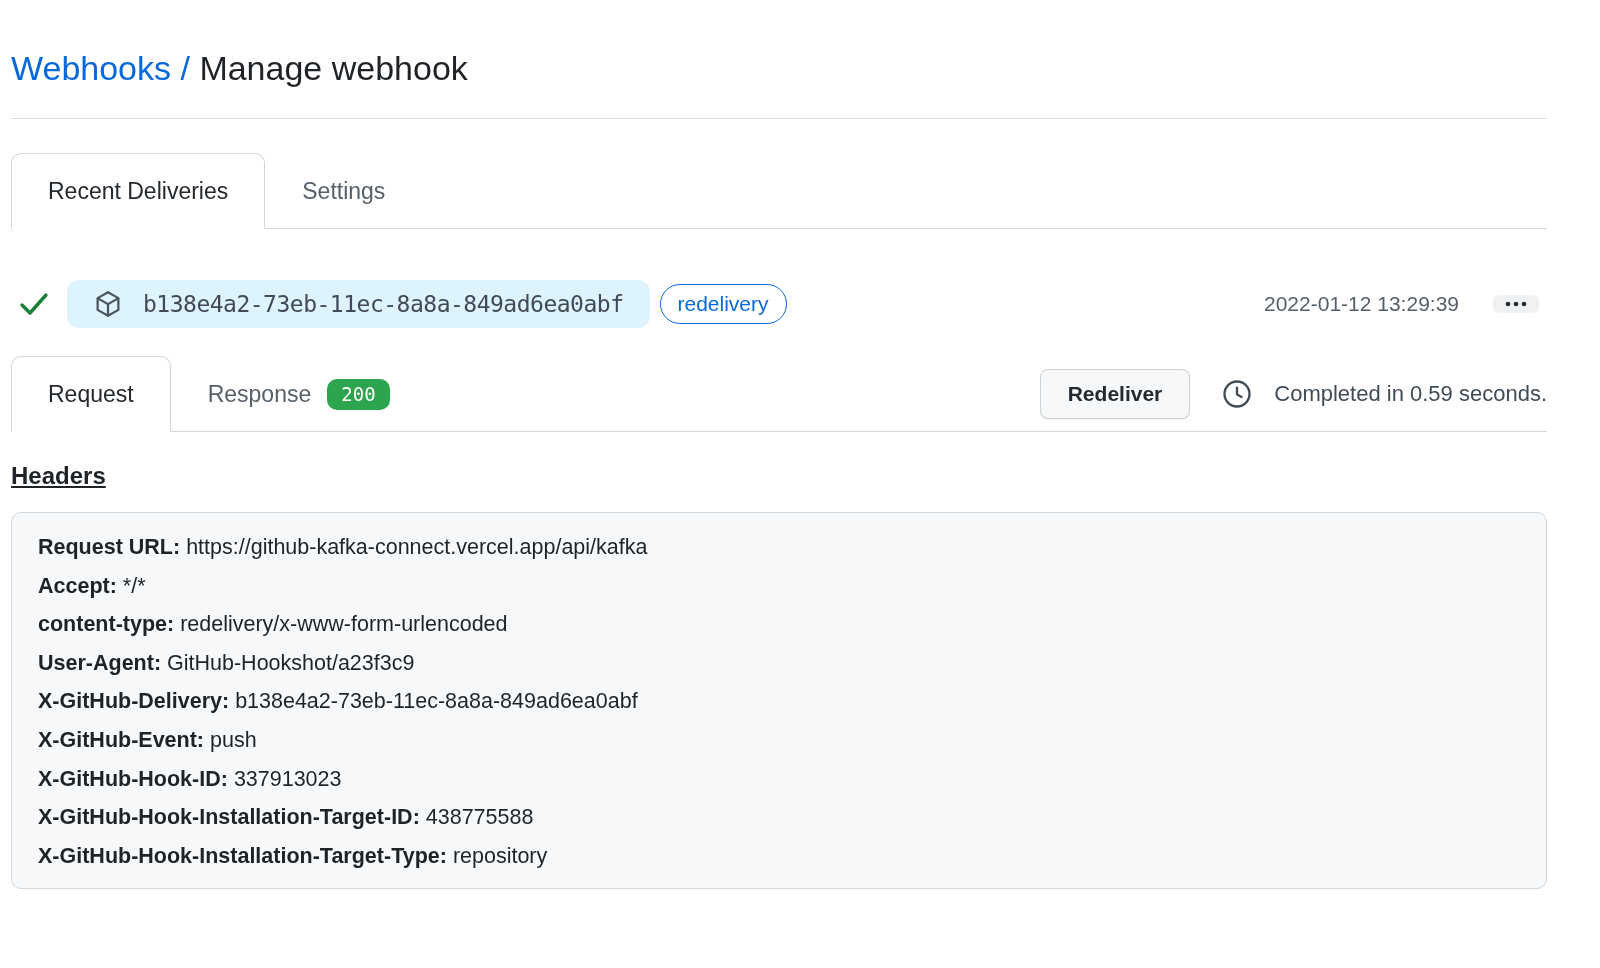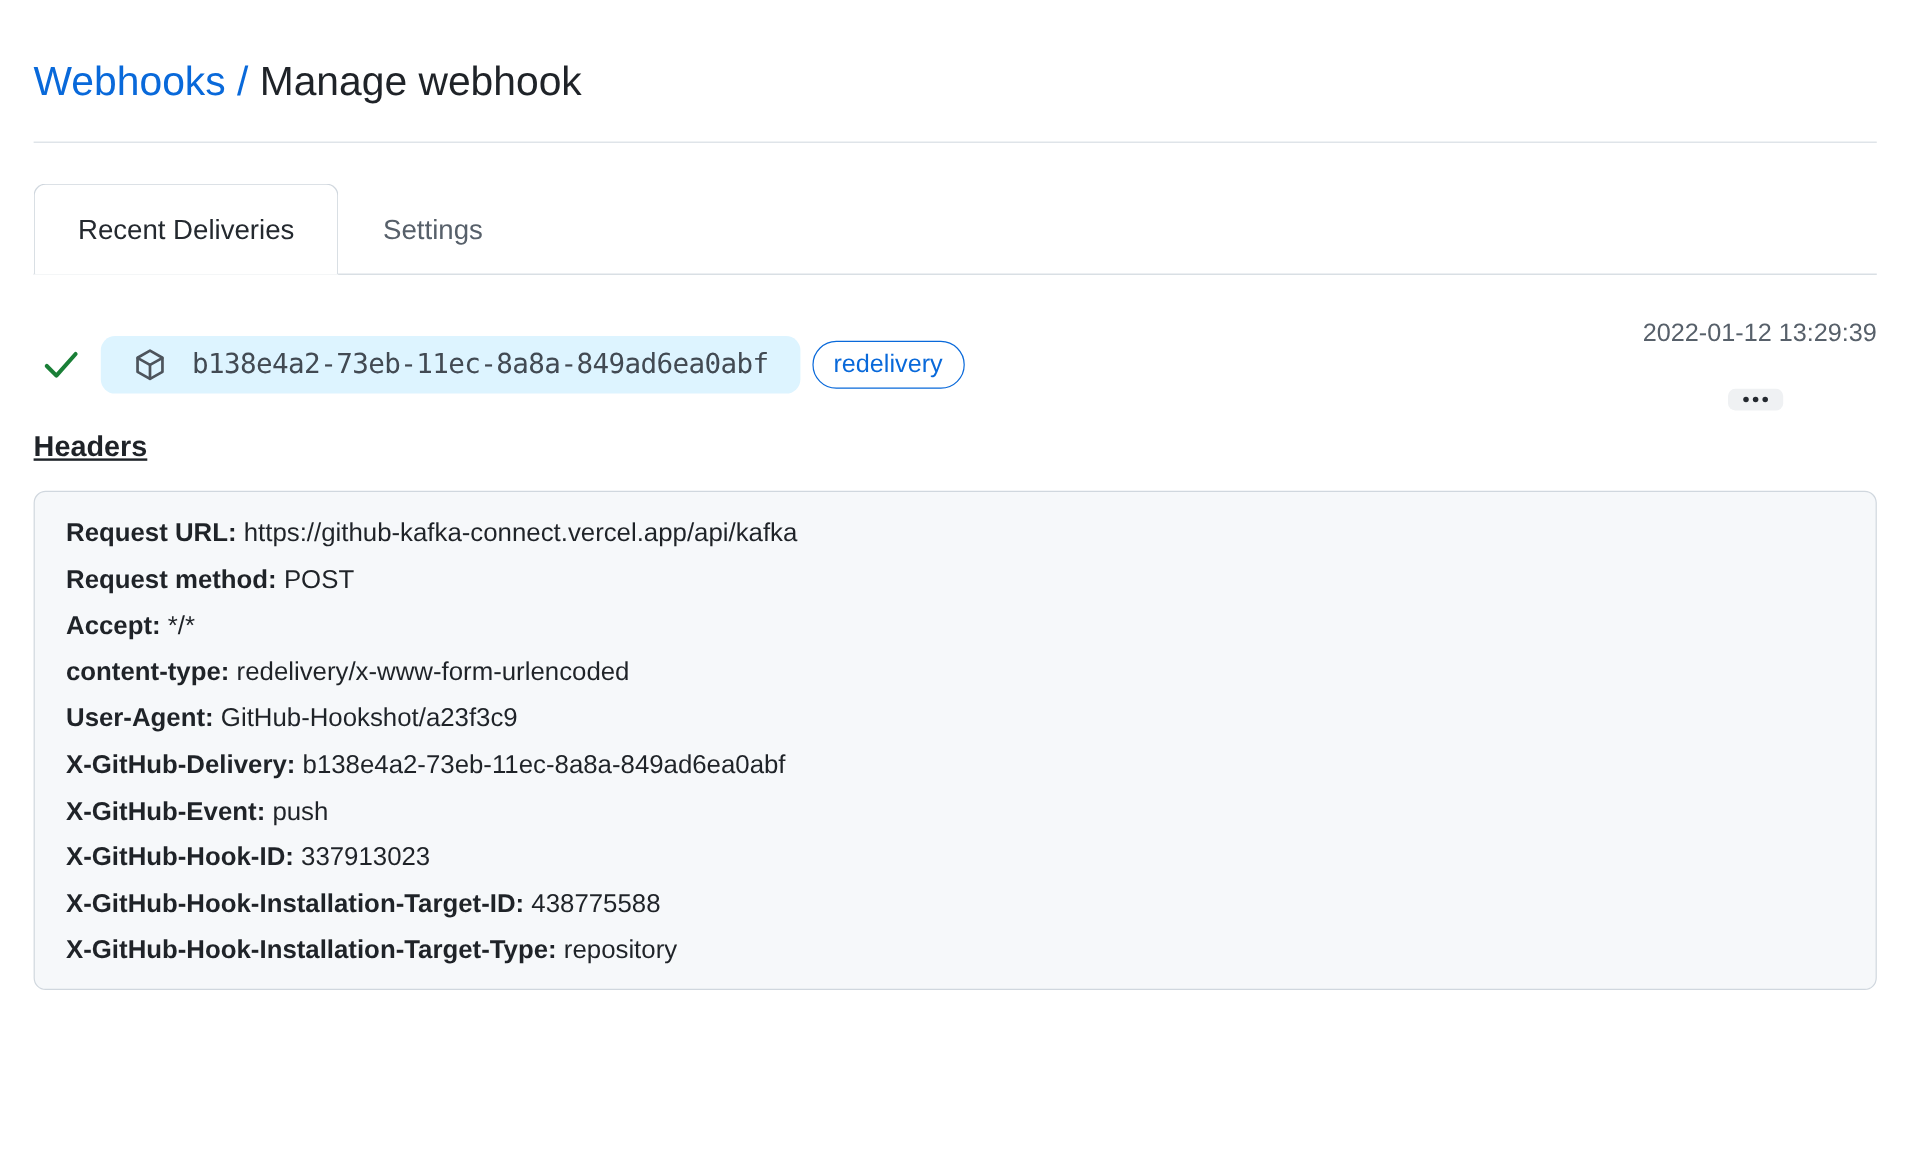--- a/index.html
+++ b/index.html
@@ -2,21 +2,21 @@
 <html><head>
 <meta charset="utf-8">
 <style>
   * { box-sizing: border-box; margin: 0; padding: 0; }
   html, body { width: 1600px; height: 968px; background: #ffffff; }
   body {
     font-family: "Liberation Sans", sans-serif;
     color: #24292f;
     overflow: hidden;
   }
-  .container { margin-left: 28px; width: 1536px; }
+  .container { margin-left: 11px; width: 1536px; }
 
   
   .page-head { padding-top: 44px; padding-bottom: 26px; border-bottom: 1px solid #d8dee4; }
   .page-title { font-size: 34px; font-weight: 400; line-height: 48px; color: #1f2328; }
   .page-title .crumb-link { color: #0969da; text-decoration: none; cursor: pointer; }
 
   
   .tabnav { display: flex; align-items: stretch; border-bottom: 1px solid #d0d7de; }
   .tabnav-1 { margin-top: 34px; }
   .tabnav-2 { margin-top: 27px; }
@@ -49,21 +49,21 @@
   }
   .guid-text {
     font-family: "DejaVu Sans Mono", monospace;
     font-size: 23px; color: #424a53; letter-spacing: -0.5px;
   }
   .redelivery-badge {
     margin-left: 10px; font-size: 21px; color: #0969da;
     border: 1.5px solid #0969da; border-radius: 999px;
     padding: 5px 17px; background: #ffffff; line-height: 1.3; cursor: default; text-align: center;
   }
-  .row-right { margin-left: auto; display: flex; align-items: center; gap: 34px; flex-direction: column; }
+  .row-right { margin-left: auto; display: flex; align-items: center; gap: 34px; }
   .timestamp { font-size: 21px; color: #57606a; }
   .kebab-button {
     border: none; background: #eff1f3; border-radius: 6px;
     padding: 5px 11px; cursor: pointer; display: flex; align-items: center; margin-right: 8px;
   }
 
   
   .redeliver-button {
     font-family: "Liberation Sans", sans-serif;
     font-size: 21px; font-weight: 600; color: #24292f;
@@ -126,26 +126,44 @@
       <button class="kebab-button">
         <svg width="24" height="8" viewBox="0 0 24 8">
           <circle cx="4" cy="4" r="2.3" fill="#24292f"></circle>
           <circle cx="12" cy="4" r="2.3" fill="#24292f"></circle>
           <circle cx="20" cy="4" r="2.3" fill="#24292f"></circle>
         </svg>
       </button>
     </div>
   </div>
 
+  <div class="tabnav tabnav-2">
+    <div class="tab active">
+      <span>Request</span>
+    </div>
+    <div class="tab">
+      <span>Response</span>
+      <span class="status-badge">200</span>
+    </div>
+    <div class="tab-right">
+      <button class="redeliver-button">Redeliver</button>
+      <span class="clock-icon">
+        <svg width="30" height="30" viewBox="0 0 30 30" fill="none" stroke="#424c56" stroke-width="2.3" stroke-linecap="round" stroke-linejoin="round">
+          <circle cx="15" cy="15" r="12.5"></circle>
+          <path d="M15 8.6 V15.6 L19.6 18"></path>
+        </svg>
+      </span>
+      <span class="completed-text">Completed in 0.59 seconds.</span>
+    </div>
+  </div>
 
   <h3 class="section-heading">Headers</h3>
 
   <div class="headers-box">
     <div class="hline"><span class="hkey">Request URL:</span> <span>https://github-kafka-connect.vercel.app/api/kafka</span></div>
-    <div class="hline"><span class="hkey">Request method:</span> <span>POST</span></div>
     <div class="hline"><span class="hkey">Accept:</span> <span>*/*</span></div>
     <div class="hline"><span class="hkey">content-type:</span> <span>redelivery/x-www-form-urlencoded</span></div>
     <div class="hline"><span class="hkey">User-Agent:</span> <span>GitHub-Hookshot/a23f3c9</span></div>
     <div class="hline"><span class="hkey">X-GitHub-Delivery:</span> <span>b138e4a2-73eb-11ec-8a8a-849ad6ea0abf</span></div>
     <div class="hline"><span class="hkey">X-GitHub-Event:</span> <span>push</span></div>
     <div class="hline"><span class="hkey">X-GitHub-Hook-ID:</span> <span>337913023</span></div>
     <div class="hline"><span class="hkey">X-GitHub-Hook-Installation-Target-ID:</span> <span>438775588</span></div>
     <div class="hline"><span class="hkey">X-GitHub-Hook-Installation-Target-Type:</span> <span>repository</span></div>
   </div>
 

